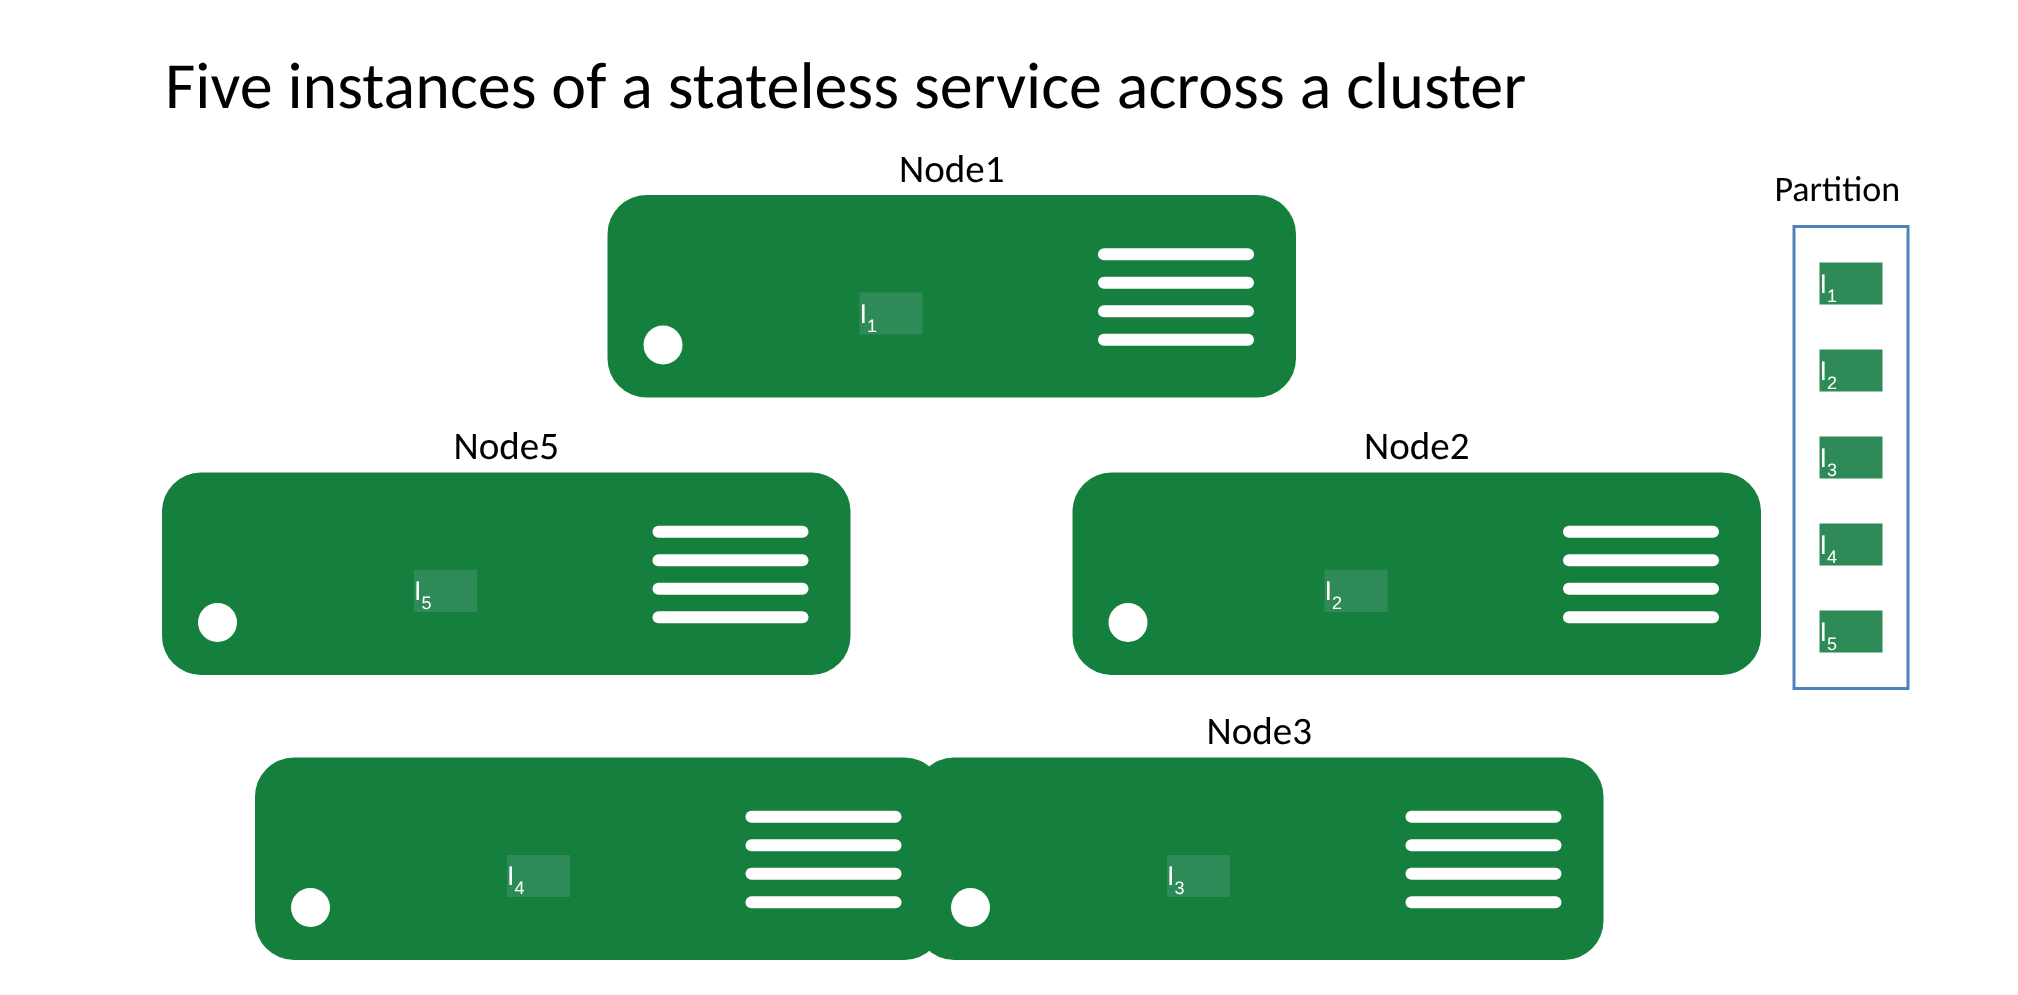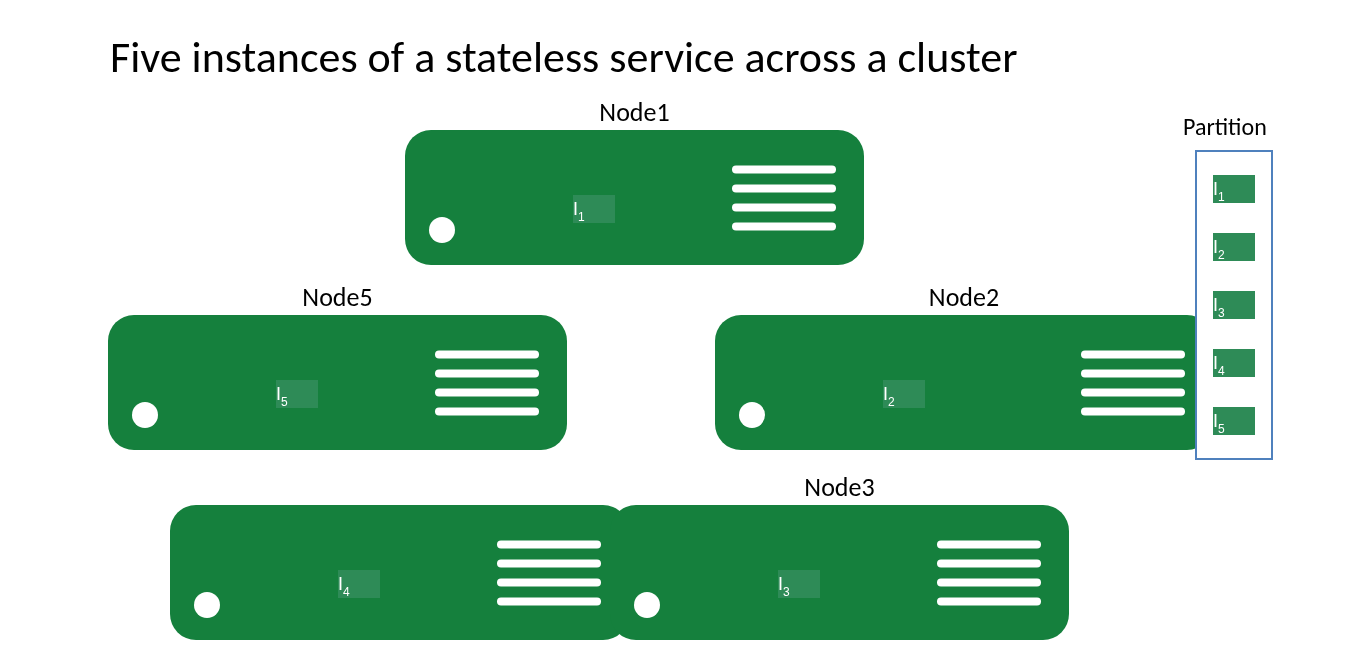--- a/index.html
+++ b/index.html
@@ -122,21 +122,21 @@
       <span></span>
       <span></span>
       <span></span>
       <span></span>
     </div>
   <div class="instance" style="left:168px; top:65px;">
     <span>I</span><sub>5</sub>
   </div>
 </div>
 
-<div class="node" style="left:715px; top:315px;padding-left:39px;">
+<div class="node" style="left:715px; top:315px;">
   <div class="node-label">Node2</div>
   <div class="power"></div>
   <div class="vents">
       <span></span>
       <span></span>
       <span></span>
       <span></span>
     </div>
   <div class="instance" style="left:168px; top:65px;">
     <span>I</span><sub>2</sub>

